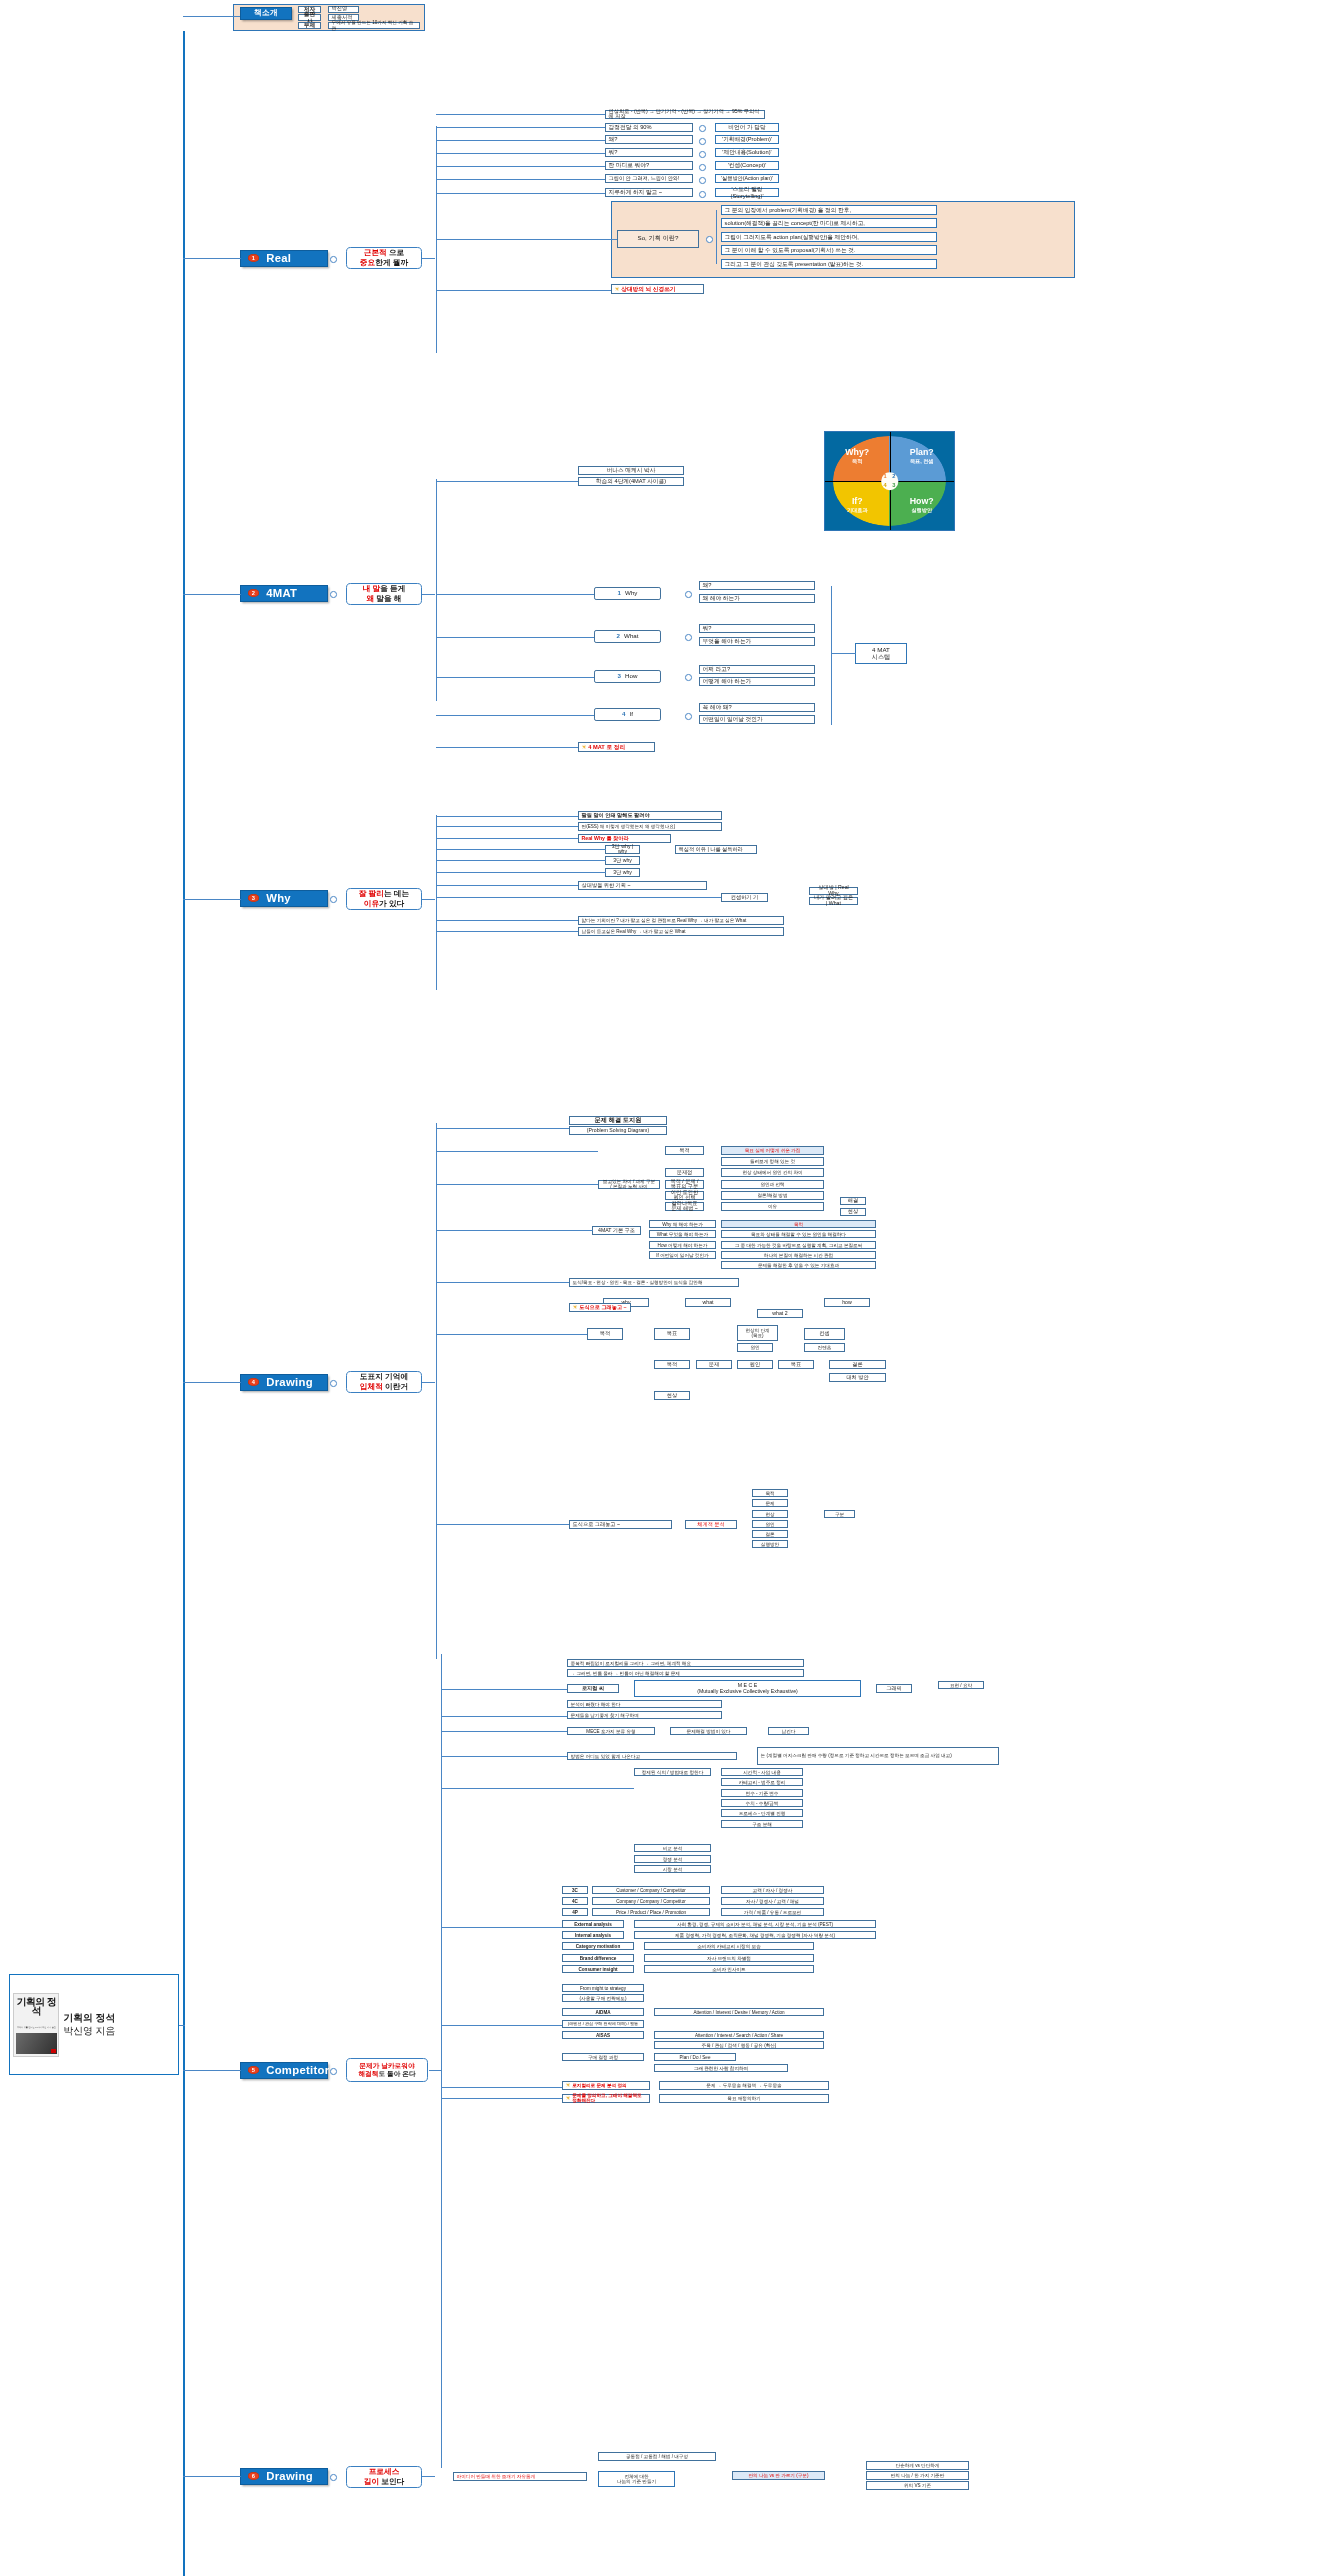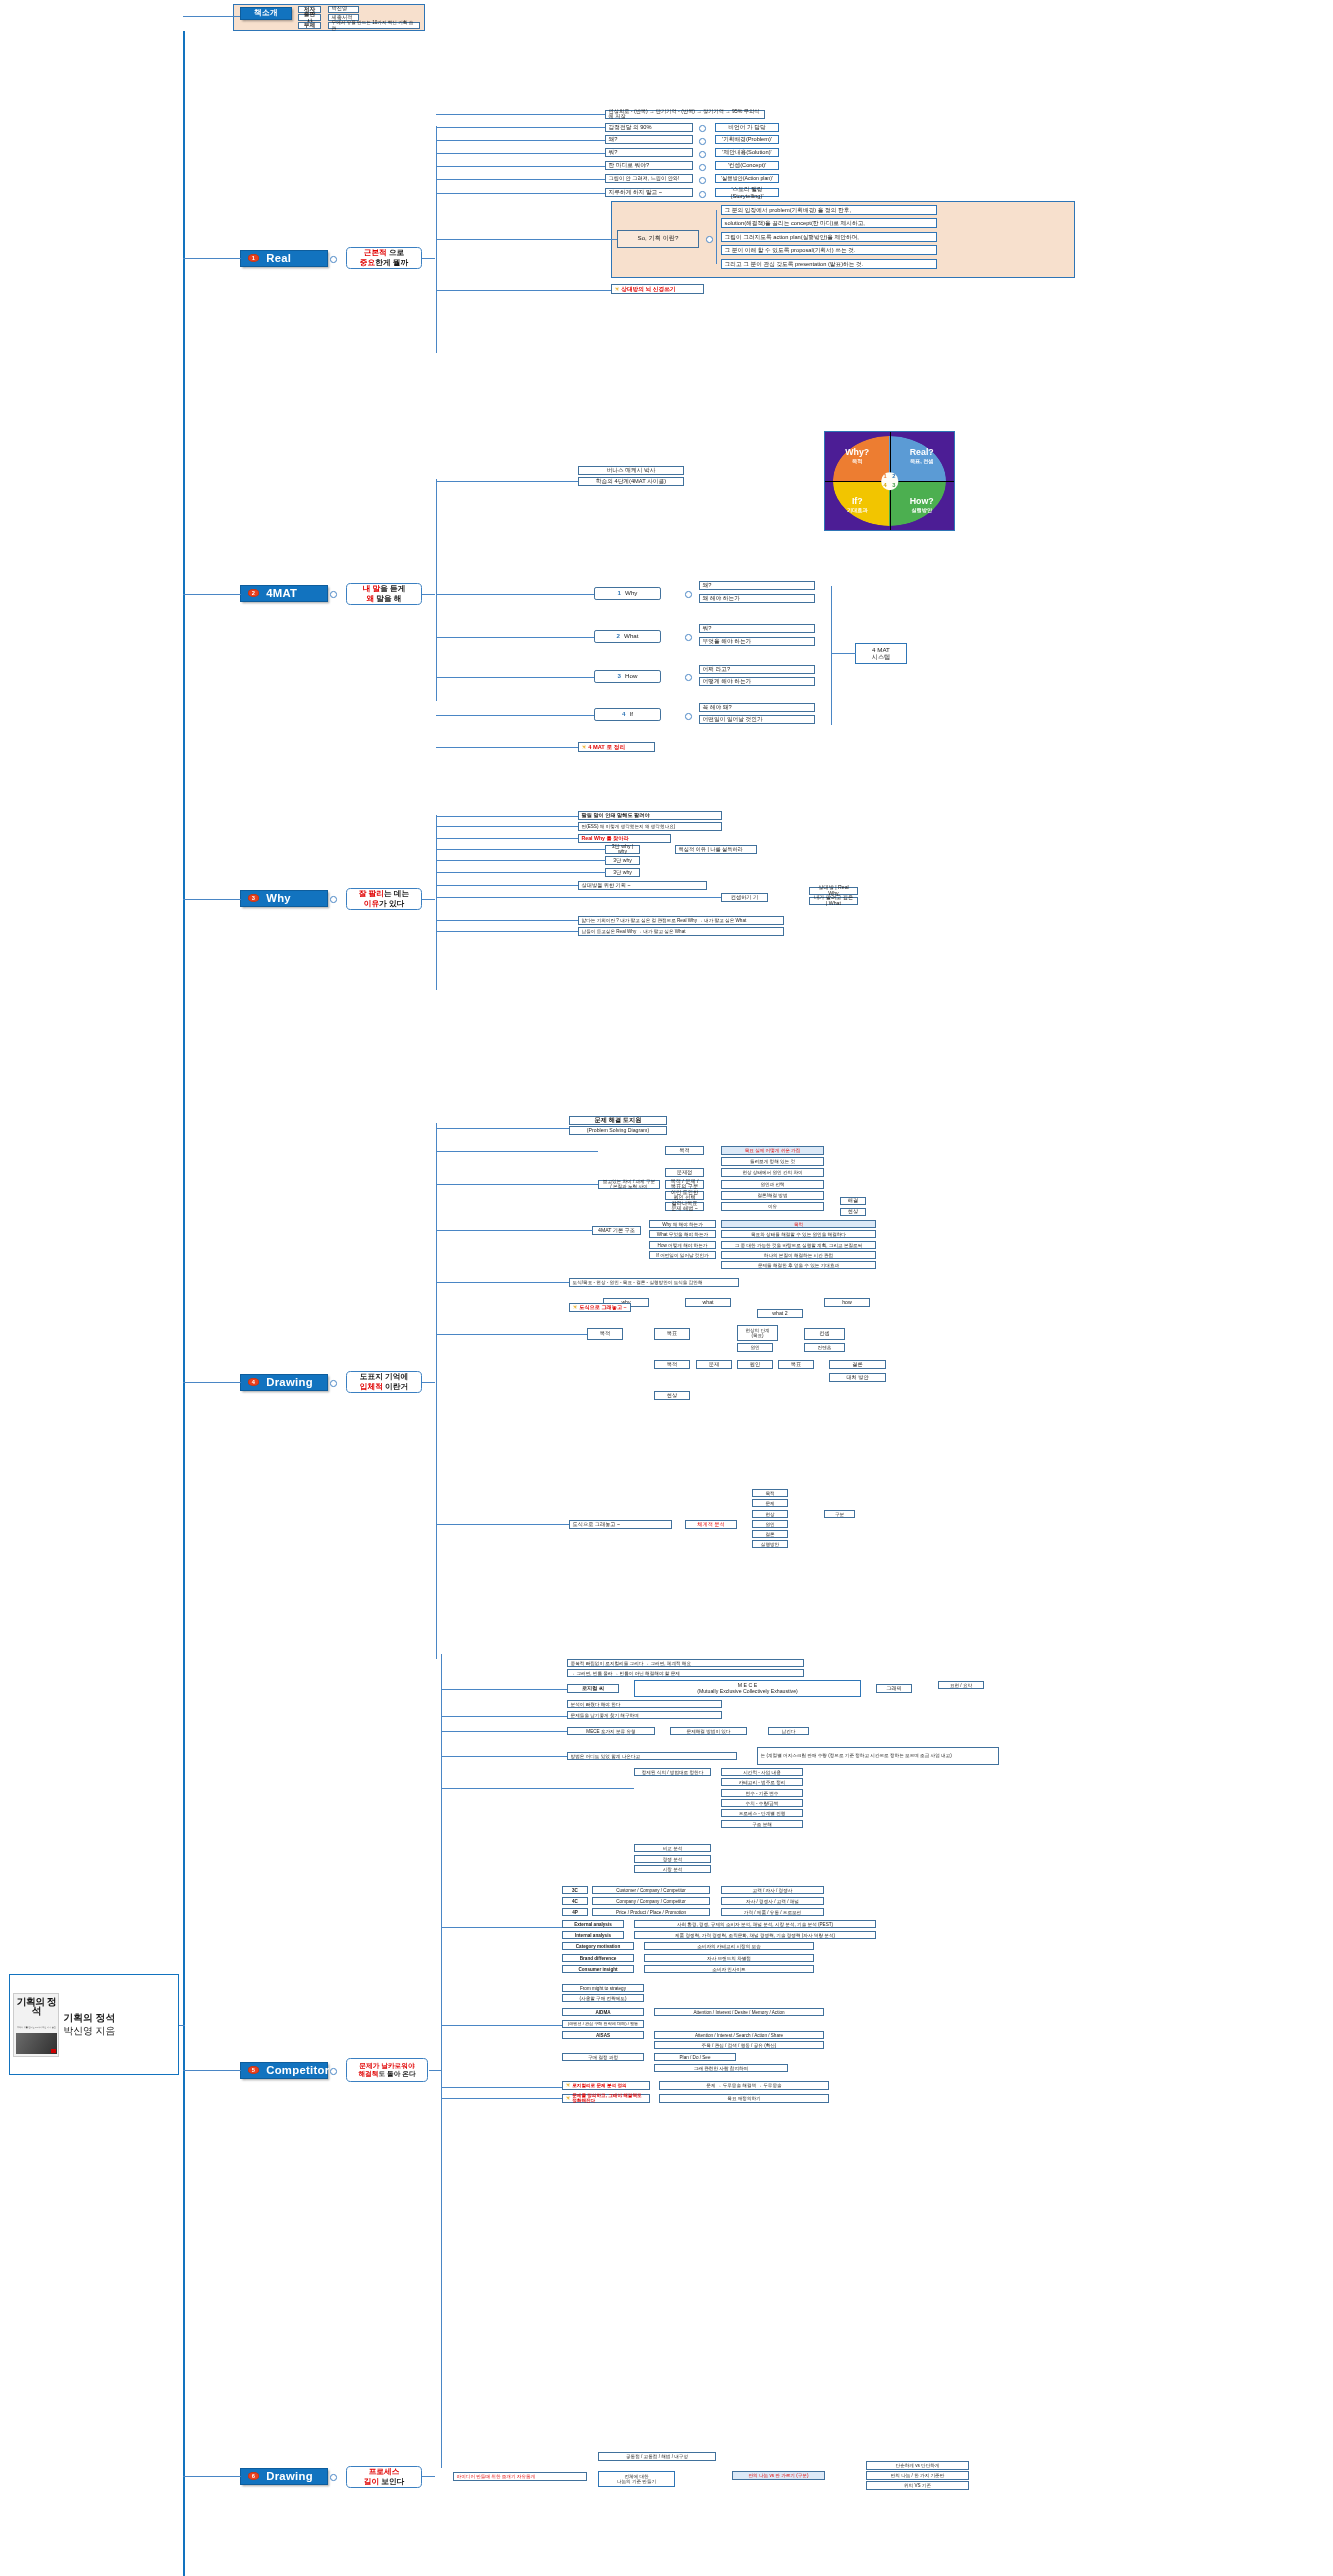--- a/index.html
+++ b/index.html
@@ -49,21 +49,21 @@
   #center .cover .cs{position:absolute;left:2.1px;right:2.1px;top:32px;text-align:center;
       font-size:2.1px;color:#444;}
   #center .cover .ph{position:absolute;left:1.5px;right:1.5px;bottom:1.5px;height:20.6px;
       background:linear-gradient(120deg,#6b6b6b,#2f2f2f);}
   #center .cover .ph:after{content:"";position:absolute;right:1px;bottom:1px;width:5.2px;
       height:4.1px;background:#c00;}
   #center .ctxt{font-size:9.8px;font-weight:bold;line-height:1.3;white-space:nowrap;}
   #center .ctxt .l2{font-weight:normal;}
 
   
-  #mat4{position:absolute;border:1px solid #2e75b6;background:#4c1d95;overflow:hidden;}
+  #mat4{position:absolute;border:1px solid #2e75b6;background:#0369a1;overflow:hidden;}
   #mat4 .q{position:absolute;width:50%;height:50%;display:flex;flex-direction:column;
       align-items:center;justify-content:center;color:#fff;font-weight:bold;}
   #mat4 .q b{font-size:8.8px;line-height:1;}
   #mat4 .q i{font-size:5.2px;font-style:normal;margin-top:1px;}
   #mat4 .disc{position:absolute;left:6%;top:4%;width:88%;height:92%;border-radius:50%;
       overflow:hidden;}
   #mat4 .disc span{position:absolute;width:50%;height:50%;}
   #mat4 .hub{position:absolute;width:17.5px;height:17.5px;border-radius:50%;background:#fffdf5;
       left:50%;top:50%;transform:translate(-50%,-50%);display:grid;
       grid-template-columns:1fr 1fr;grid-template-rows:1fr 1fr;
@@ -252,21 +252,21 @@
       <span style="left:50%;top:50%;background:#4CAF50;border-radius:0 0 100% 0;"></span>
       <span style="left:0;top:50%;background:#F2C500;border-radius:0 0 0 100%;"></span>
     </div>
     <div class="cross" style="left:0;top:50%;width:100%;height:1px;"></div>
     <div class="cross" style="left:50%;top:0;width:1px;height:100%;"></div>
     <div class="q" style="left:0;top:0;">
       <b>Why?</b>
         <i>목적</i>
       </div>
     <div class="q" style="left:50%;top:0;">
-      <b>Real?</b>
+      <b>Plan?</b>
         <i>목표, 컨셉</i>
       </div>
     <div class="q" style="left:50%;top:50%;">
       <b>How?</b>
         <i>실행방안</i>
       </div>
     <div class="q" style="left:0;top:50%;">
       <b>If?</b>
         <i>기대효과</i>
       </div>

